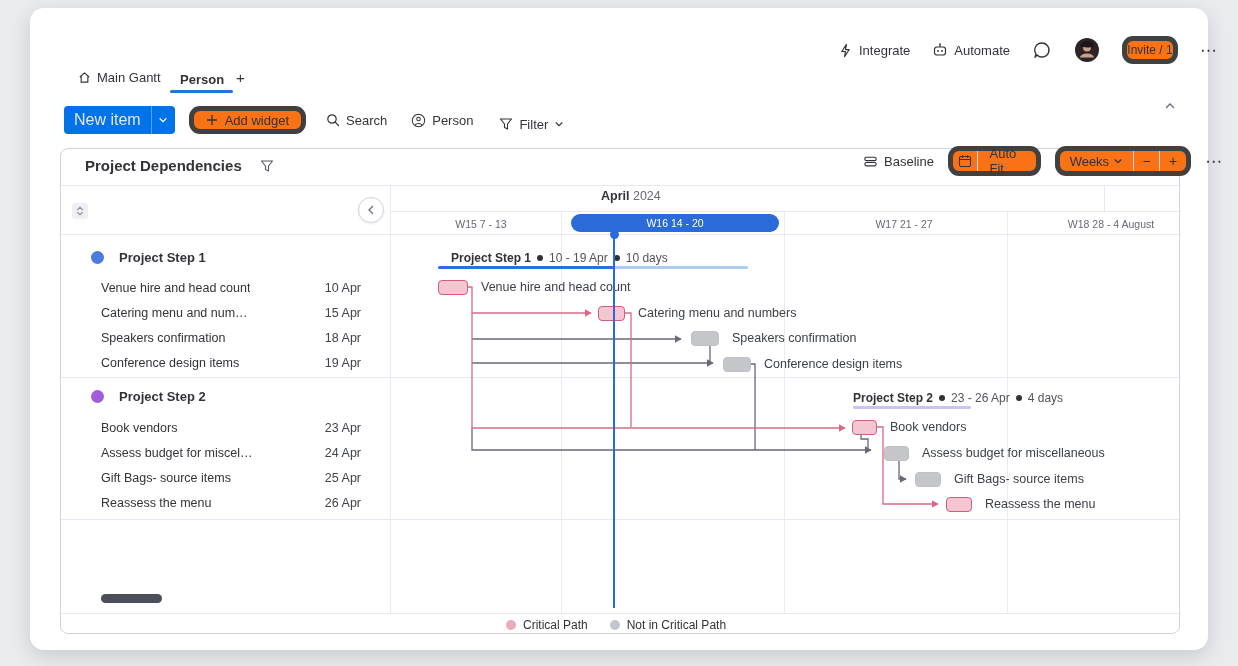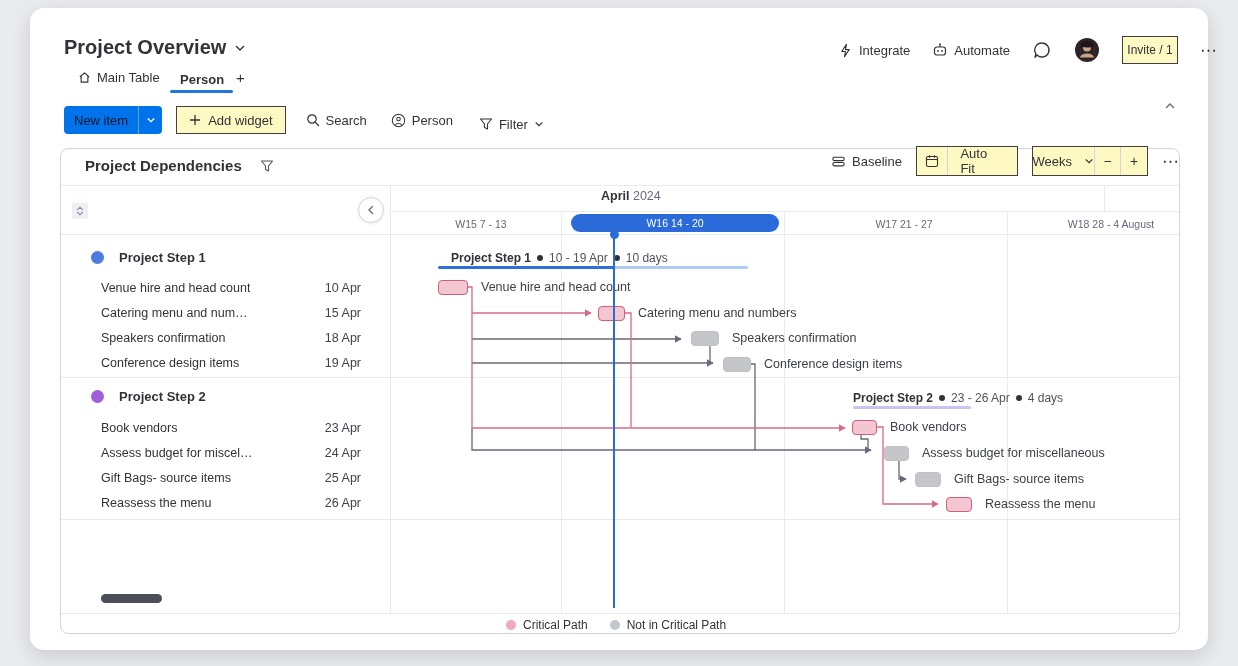--- a/index.html
+++ b/index.html
@@ -3,21 +3,21 @@
 <meta charset="utf-8">
 <style>
   * { margin:0; padding:0; box-sizing:border-box; }
   html,body { background:#e9ebee; font-family:"Liberation Sans", sans-serif; }
   #stage { position:relative; width:1238px; height:666px; background:#e9ebee; overflow:hidden; }
   .abs { position:absolute; }
   #app-card { left:30px; top:8px; width:1178px; height:642px; background:#ffffff; border-radius:14px;
               box-shadow:0 6px 20px rgba(0,0,0,.14); }
   .t-primary { color:#323338; }
   .t-secondary { color:#676879; }
-  .btn-border { border:1px solid #404040; border-radius:0; background:#fef9c3; display:flex; align-items:center; justify-content:center; }
+  .btn-border { border:5px solid #404040; border-radius:11px; background:#f97316; display:flex; align-items:center; justify-content:center; }
   .ghost-btn { display:flex; align-items:center; gap:6px; font-size:13px; color:#323338; cursor:pointer; }
   .icon { display:inline-flex; align-items:center; justify-content:center; }
   
   #widget { left:60px; top:148px; width:1120px; height:486px; border:1px solid #d0d4e4; border-radius:8px; background:#fff; }
   .sep-h { background:#e6e9ef; height:1px; }
   .sep-v { background:#e6e9ef; width:1px; }
   .gridline { background:#e9ebf2; width:1px; }
   .week-label { font-size:10.5px; color:#676879; text-align:center; }
   .panel-name { font-size:12.5px; color:#323338; max-width:152px; overflow:hidden; white-space:nowrap; text-overflow:ellipsis; display:inline-block; }
   .panel-date { font-size:12.5px; color:#40434c; }
@@ -34,36 +34,28 @@
   .legend-dot { width:10px; height:10px; border-radius:50%; display:inline-block; }
   .mini-sq { width:16px; height:16px; border-radius:3px; background:#edeff5; display:flex; align-items:center; justify-content:center; }
   svg { display:block; }
 </style>
 </head>
 <body>
 
 <div id="stage">
   <div class="abs" id="app-card">
 
-    <div class="abs" style="left:34px; top:28px; display:flex; align-items:center; gap:8px;">
-      <span style="font-size:20px; font-weight:700;" class="t-primary">Project Overview</span>
-      <span class="icon">
-        <svg width="12" height="12" viewBox="0 0 12 12">
-            <path d="M2.5 4.5 L6 8 L9.5 4.5" fill="none" stroke="#323338" stroke-width="1.4" stroke-linecap="round"></path>
-          </svg>
-      </span>
-    </div>
 
     <div class="abs" style="left:48px; top:62px; display:flex; align-items:center; gap:6px;">
       <span class="icon">
         <svg width="13" height="13" viewBox="0 0 14 14">
             <path d="M2 6.5 L7 2 L12 6.5 M3.4 6 V12 H10.6 V6" fill="none" stroke="#323338" stroke-width="1.2" stroke-linejoin="round"></path>
           </svg>
       </span>
-      <span style="font-size:13px;" class="t-primary">Main Table</span>
+      <span style="font-size:13px;" class="t-primary">Main Gantt</span>
     </div>
     <div class="abs" style="left:150px; top:62px;">
       <span style="font-size:13px; font-weight:600;" class="t-primary">Person</span>
     </div>
     <div class="abs" style="left:140px; top:82px; width:63px; height:3px; background:#1f76db; border-radius:2px;"></div>
     <div class="abs" style="left:206px; top:61px; font-size:15px; color:#323338;">+</div>
 
     <div class="abs" style="left:808px; top:28px; display:flex; align-items:center; gap:22px;">
       <div class="ghost-btn">
         <span class="icon">
@@ -99,21 +91,21 @@
           </svg>
       </span>
       <div class="btn-border" style="width:56px; height:28px; font-size:12px;">
         <span class="t-primary">Invite / 1</span>
       </div>
       <span style="font-size:17px; color:#323338; letter-spacing:1px;">⋯</span>
     </div>
 
     <div class="abs" style="left:34px; top:98px; display:flex; align-items:center;">
       <div style="display:flex; height:28px; border-radius:4px; overflow:hidden;">
-        <div style="background:#0073ea; color:#0f172a; font-size:13px; display:flex; align-items:center; padding:8px 10px;">New item</div>
+        <div style="background:#0073ea; color:#e5e5e5; font-size:16px; display:flex; align-items:center; padding:8px 10px;">New item</div>
         <div style="background:#0073ea; border-left:1px solid rgba(255,255,255,.35); width:24px; display:flex; align-items:center; justify-content:center;">
           <svg width="10" height="10" viewBox="0 0 12 12">
               <path d="M2.5 4.5 L6 8 L9.5 4.5" fill="none" stroke="#ffffff" stroke-width="1.5" stroke-linecap="round"></path>
             </svg>
         </div>
       </div>
       <div class="btn-border" style="margin-left:14px; height:28px; padding:0 12px; gap:7px;">
         <span class="icon">
           <svg width="12" height="12" viewBox="0 0 12 12">
               <path d="M6 1 V11 M1 6 H11" stroke="#323338" stroke-width="1.3"></path>
@@ -164,41 +156,41 @@
   <div class="abs" id="widget">
 
     <div class="abs" style="left:24px; top:8px; display:flex; align-items:center; gap:18px;">
       <span style="font-size:15px; font-weight:600;" class="t-primary">Project Dependencies</span>
       <span class="icon">
         <svg width="14" height="14" viewBox="0 0 14 14">
             <path d="M1.5 2 H12.5 L8.5 7 V12 L5.5 10.5 V7 Z" fill="none" stroke="#545660" stroke-width="1.1" stroke-linejoin="round"></path>
           </svg>
       </span>
     </div>
-    <div class="abs" style="left:770px; top:3px; height:18px; display:flex; align-items:center; gap:14px;">
+    <div class="abs" style="left:802px; top:3px; height:18px; display:flex; align-items:center; gap:14px;">
       <div class="ghost-btn">
         <span class="icon">
           <svg width="15" height="15" viewBox="0 0 16 16">
               <rect x="2" y="3.5" width="12" height="3.6" rx="1.6" fill="none" stroke="#323338" stroke-width="1.2"></rect>
               <rect x="2" y="9" width="12" height="3.6" rx="1.6" fill="none" stroke="#323338" stroke-width="1.2"></rect>
             </svg>
         </span>
         <span>Baseline</span>
       </div>
       <div class="btn-border" style="height:30px; padding:0;">
         <span class="icon" style="width:32px; height:100%; border-right:1px solid #d0d4e4;">
           <svg width="14" height="14" viewBox="0 0 14 14">
               <rect x="1.5" y="2.5" width="11" height="10" rx="1.5" fill="none" stroke="#323338" stroke-width="1.1"></rect>
               <path d="M1.5 5.5 H12.5 M4.5 1.2 V3.8 M9.5 1.2 V3.8" stroke="#323338" stroke-width="1.1"></path>
             </svg>
         </span>
         <span style="font-size:13px; padding:0 12px;" class="t-primary">Auto Fit</span>
       </div>
       <div class="btn-border" style="height:30px; padding:0;">
-        <div style="display:flex; align-items:center; gap:12px; padding:0 0; height:100%; border-right:1px solid #d0d4e4;text-align:right;">
+        <div style="display:flex; align-items:center; gap:4px; padding:0 10px; height:100%; border-right:1px solid #d0d4e4;text-align:right;">
           <span style="font-size:13px;" class="t-primary">Weeks</span>
           <span class="icon">
             <svg width="10" height="10" viewBox="0 0 12 12">
                 <path d="M2.5 4.5 L6 8 L9.5 4.5" fill="none" stroke="#323338" stroke-width="1.3" stroke-linecap="round"></path>
               </svg>
           </span>
         </div>
         <span style="width:26px; height:100%; display:flex; align-items:center; justify-content:center; font-size:14px; border-right:1px solid #d0d4e4;" class="t-primary">−</span>
         <span style="width:26px; height:100%; display:flex; align-items:center; justify-content:center; font-size:14px;" class="t-primary">+</span>
       </div>

